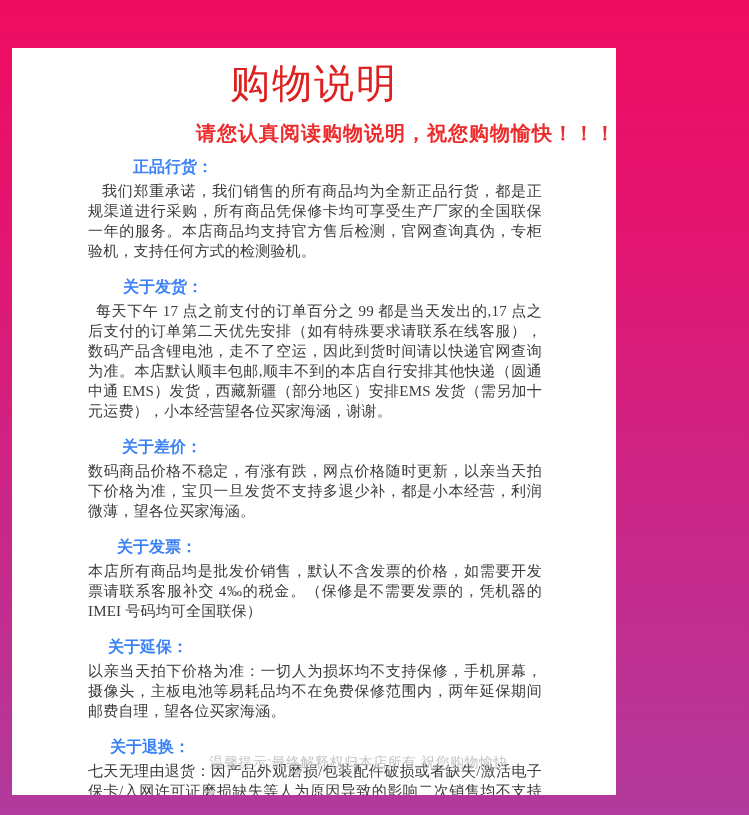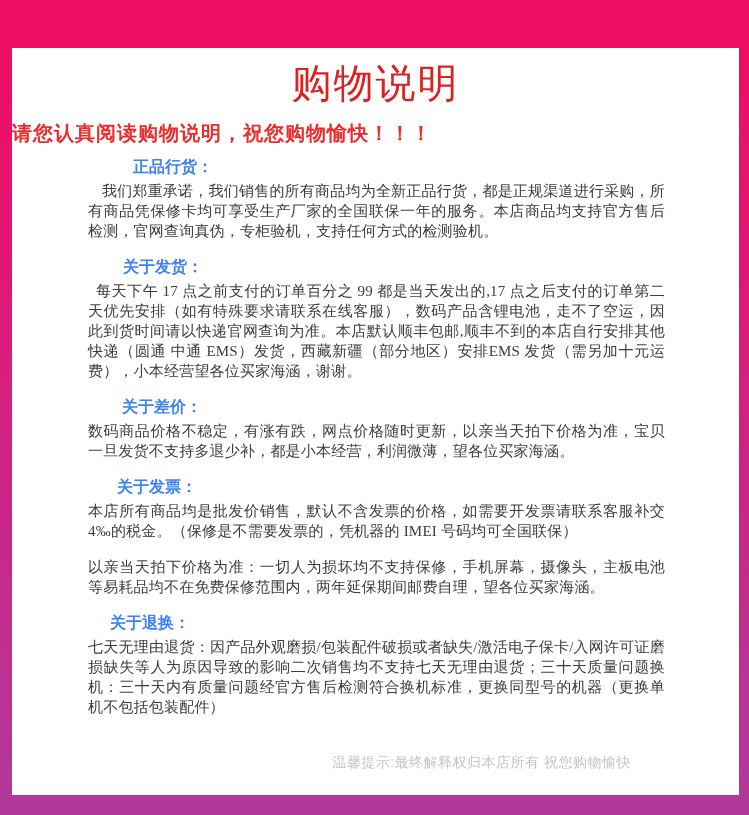--- a/index.html
+++ b/index.html
@@ -2,30 +2,30 @@
 <html><head>
 <meta charset="utf-8">
 <style>
   html,body{margin:0;padding:0;}
   body{
     width:749px;height:815px;position:relative;overflow:hidden;
     background:linear-gradient(180deg,#ee0c60 0%,#e41570 28%,#cb2687 62%,#b13a9c 100%);
     font-family:"Liberation Serif","DejaVu Serif",serif;
   }
   .card{
-    position:absolute;left:12px;top:48px;width:727px;height:747px;
+    position:absolute;left:12px;top:48px;width:604px;height:747px;
     background:#ffffff;overflow:hidden;
   }
   .title{
     margin:14px 0 0;text-align:center;
     font-size:40px;line-height:44px;font-weight:normal;
     color:#dd2020;letter-spacing:2px;
   }
   .subtitle{
-    margin:15px 0 0;text-align:left;
+    margin:15px 0 0;text-align:right;
     font-size:20px;line-height:24px;font-weight:bold;
     color:#ed2b2b;letter-spacing:1px;
   }
   .sections{margin:12px 70px 0 72px;}
   .section{margin:0 0 16px 0;}
   .sec-heading{
     font-size:16px;font-weight:bold;color:#3b82f6;
     line-height:20px;margin:0 0 2px 0;
   }
   .sec-body{
@@ -72,20 +72,21 @@
       <div class="sec-heading">关于差价：</div>
       <p class="sec-body">数码商品价格不稳定，有涨有跌，网点价格随时更新，以亲当天拍下价格为准，宝贝一旦发货不支持多退少补，都是小本经营，利润微薄，望各位买家海涵。</p>
     </div>
 
     <div class="section">
       <div class="sec-heading">关于发票：</div>
       <p class="sec-body">本店所有商品均是批发价销售，默认不含发票的价格，如需要开发票请联系客服补交 4‰的税金。（保修是不需要发票的，凭机器的 IMEI 号码均可全国联保）</p>
     </div>
 
     <div class="section">
+      <div class="sec-heading">关于延保：</div>
       <p class="sec-body">以亲当天拍下价格为准：一切人为损坏均不支持保修，手机屏幕，摄像头，主板电池等易耗品均不在免费保修范围内，两年延保期间邮费自理，望各位买家海涵。</p>
     </div>
 
     <div class="section">
       <div class="sec-heading">关于退换：</div>
       <p class="sec-body">七天无理由退货：因产品外观磨损/包装配件破损或者缺失/激活电子保卡/入网许可证磨损缺失等人为原因导致的影响二次销售均不支持七天无理由退货；三十天质量问题换机：三十天内有质量问题经官方售后检测符合换机标准，更换同型号的机器（更换单机不包括包装配件）</p>
     </div>
 
   </div>
 

